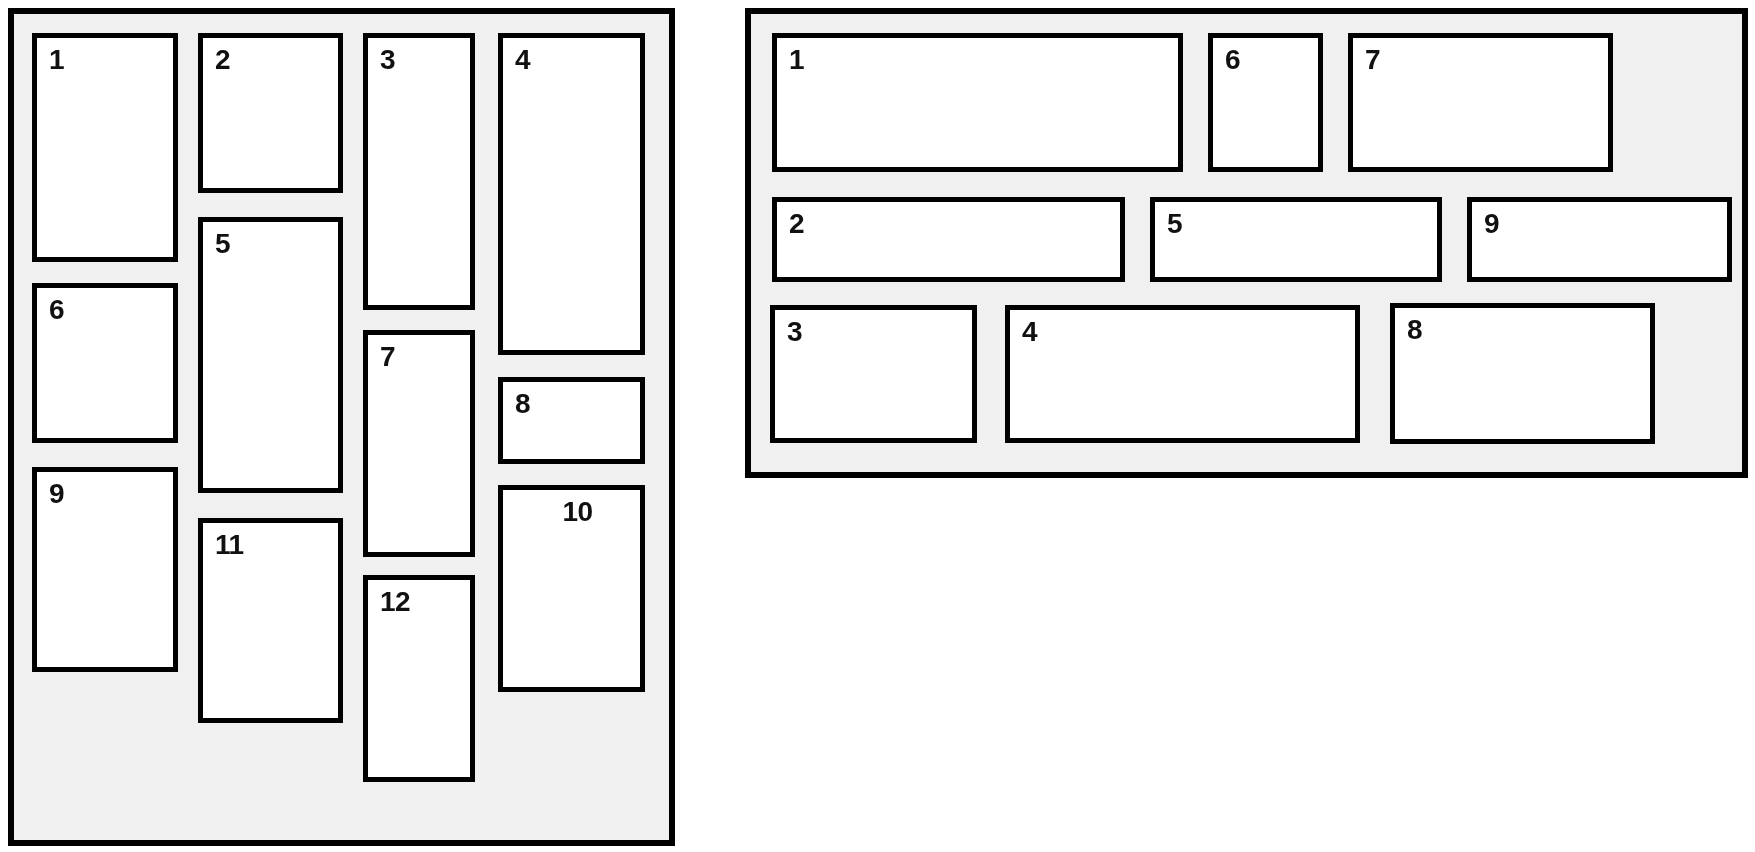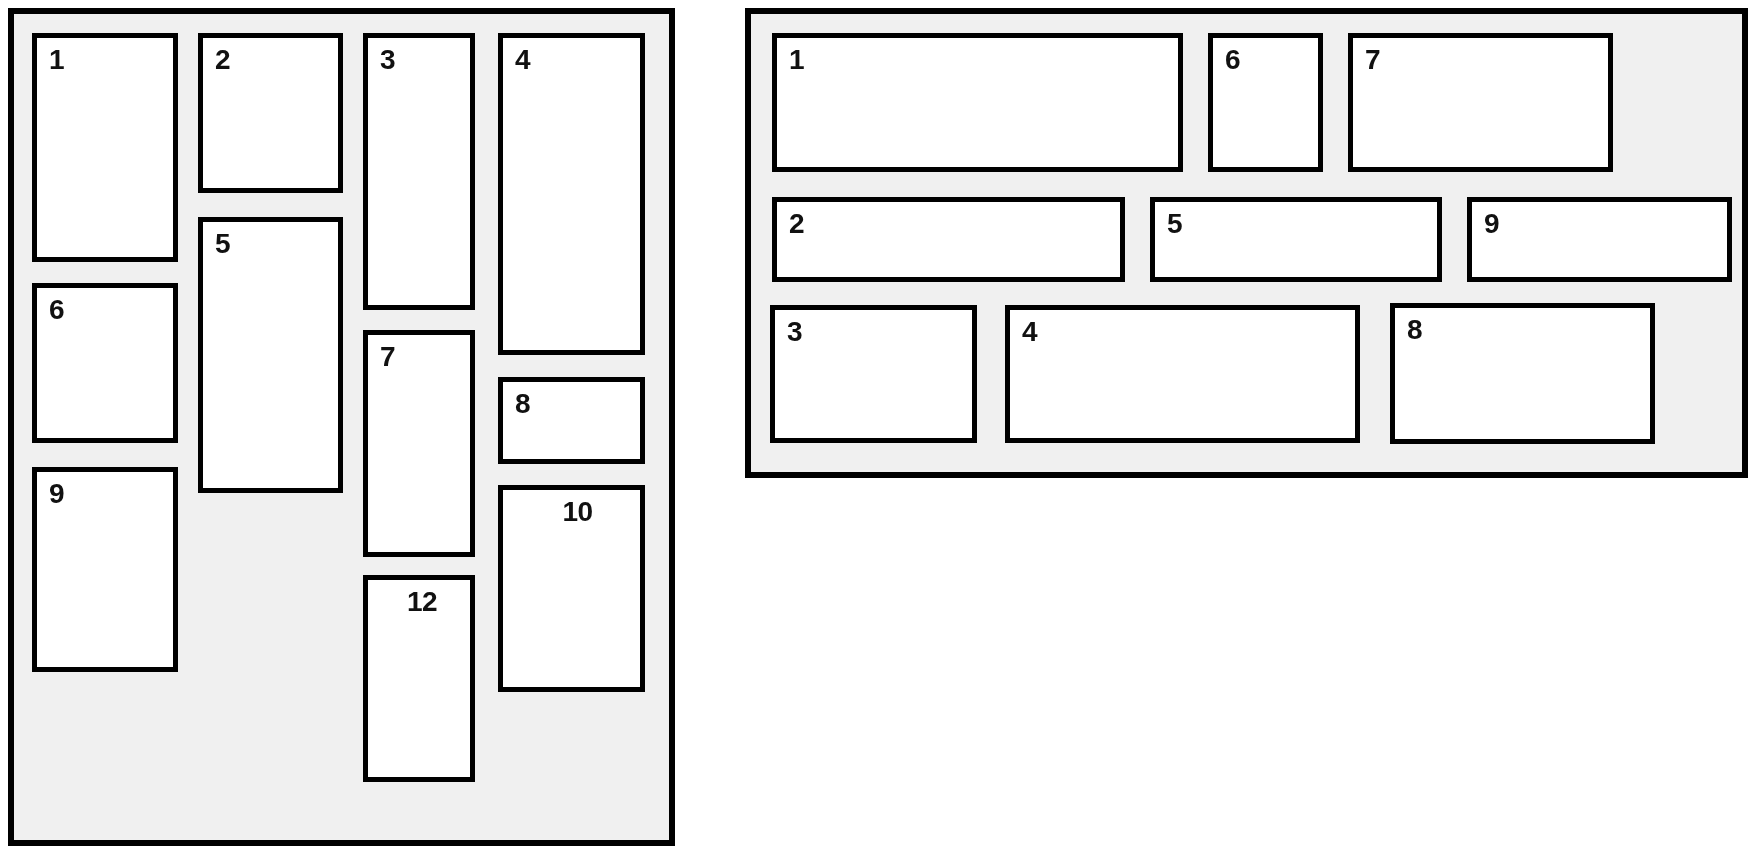--- a/index.html
+++ b/index.html
@@ -67,22 +67,25 @@
       </div>
       <div class="box" style="left: 484px; top: 363px; width: 147px; height: 87px; background: rgb(255, 255, 255); border-color: rgb(0, 0, 0);">
         <span class="num" style="color: rgb(17, 17, 17);">8</span>
       </div>
       <div class="box" style="left: 18px; top: 453px; width: 146px; height: 205px; background: rgb(255, 255, 255); border-color: rgb(0, 0, 0);">
         <span class="num" style="color: rgb(17, 17, 17);">9</span>
       </div>
       <div class="box" style="left: 484px; top: 471px; width: 147px; height: 207px; background: rgb(255, 255, 255); border-color: rgb(0, 0, 0); text-align: center;">
         <span class="num" style="color: rgb(17, 17, 17);">10</span>
       </div>
+      <div class="box" style="left: 184px; top: 504px; width: 145px; height: 205px; background: rgb(255, 255, 255); border-color: rgb(0, 0, 0);">
+        <span class="num" style="color: rgb(17, 17, 17);">11</span>
+      </div>
       <div class="box" style="left: 349px; top: 561px; width: 112px; height: 207px; background: rgb(255, 255, 255); border-color: rgb(0, 0, 0);">
-        <span class="num" style="color: rgb(17, 17, 17); margin-left: 27px;">12</span>
+        <span class="num" style="color: rgb(17, 17, 17);">12</span>
       </div>
     </div>
   <div class="panel" id="right-panel" style="background: rgb(240, 240, 240); border-color: rgb(0, 0, 0);">
       <div class="box" style="left: 21px; top: 19px; width: 411px; height: 139px; background: rgb(255, 255, 255); border-color: rgb(0, 0, 0);">
         <span class="num" style="color: rgb(17, 17, 17);">1</span>
       </div>
       <div class="box" style="left: 21px; top: 183px; width: 353px; height: 85px; background: rgb(255, 255, 255); border-color: rgb(0, 0, 0);">
         <span class="num" style="color: rgb(17, 17, 17);">2</span>
       </div>
       <div class="box" style="left: 19px; top: 291px; width: 207px; height: 138px; background: rgb(255, 255, 255); border-color: rgb(0, 0, 0);">

